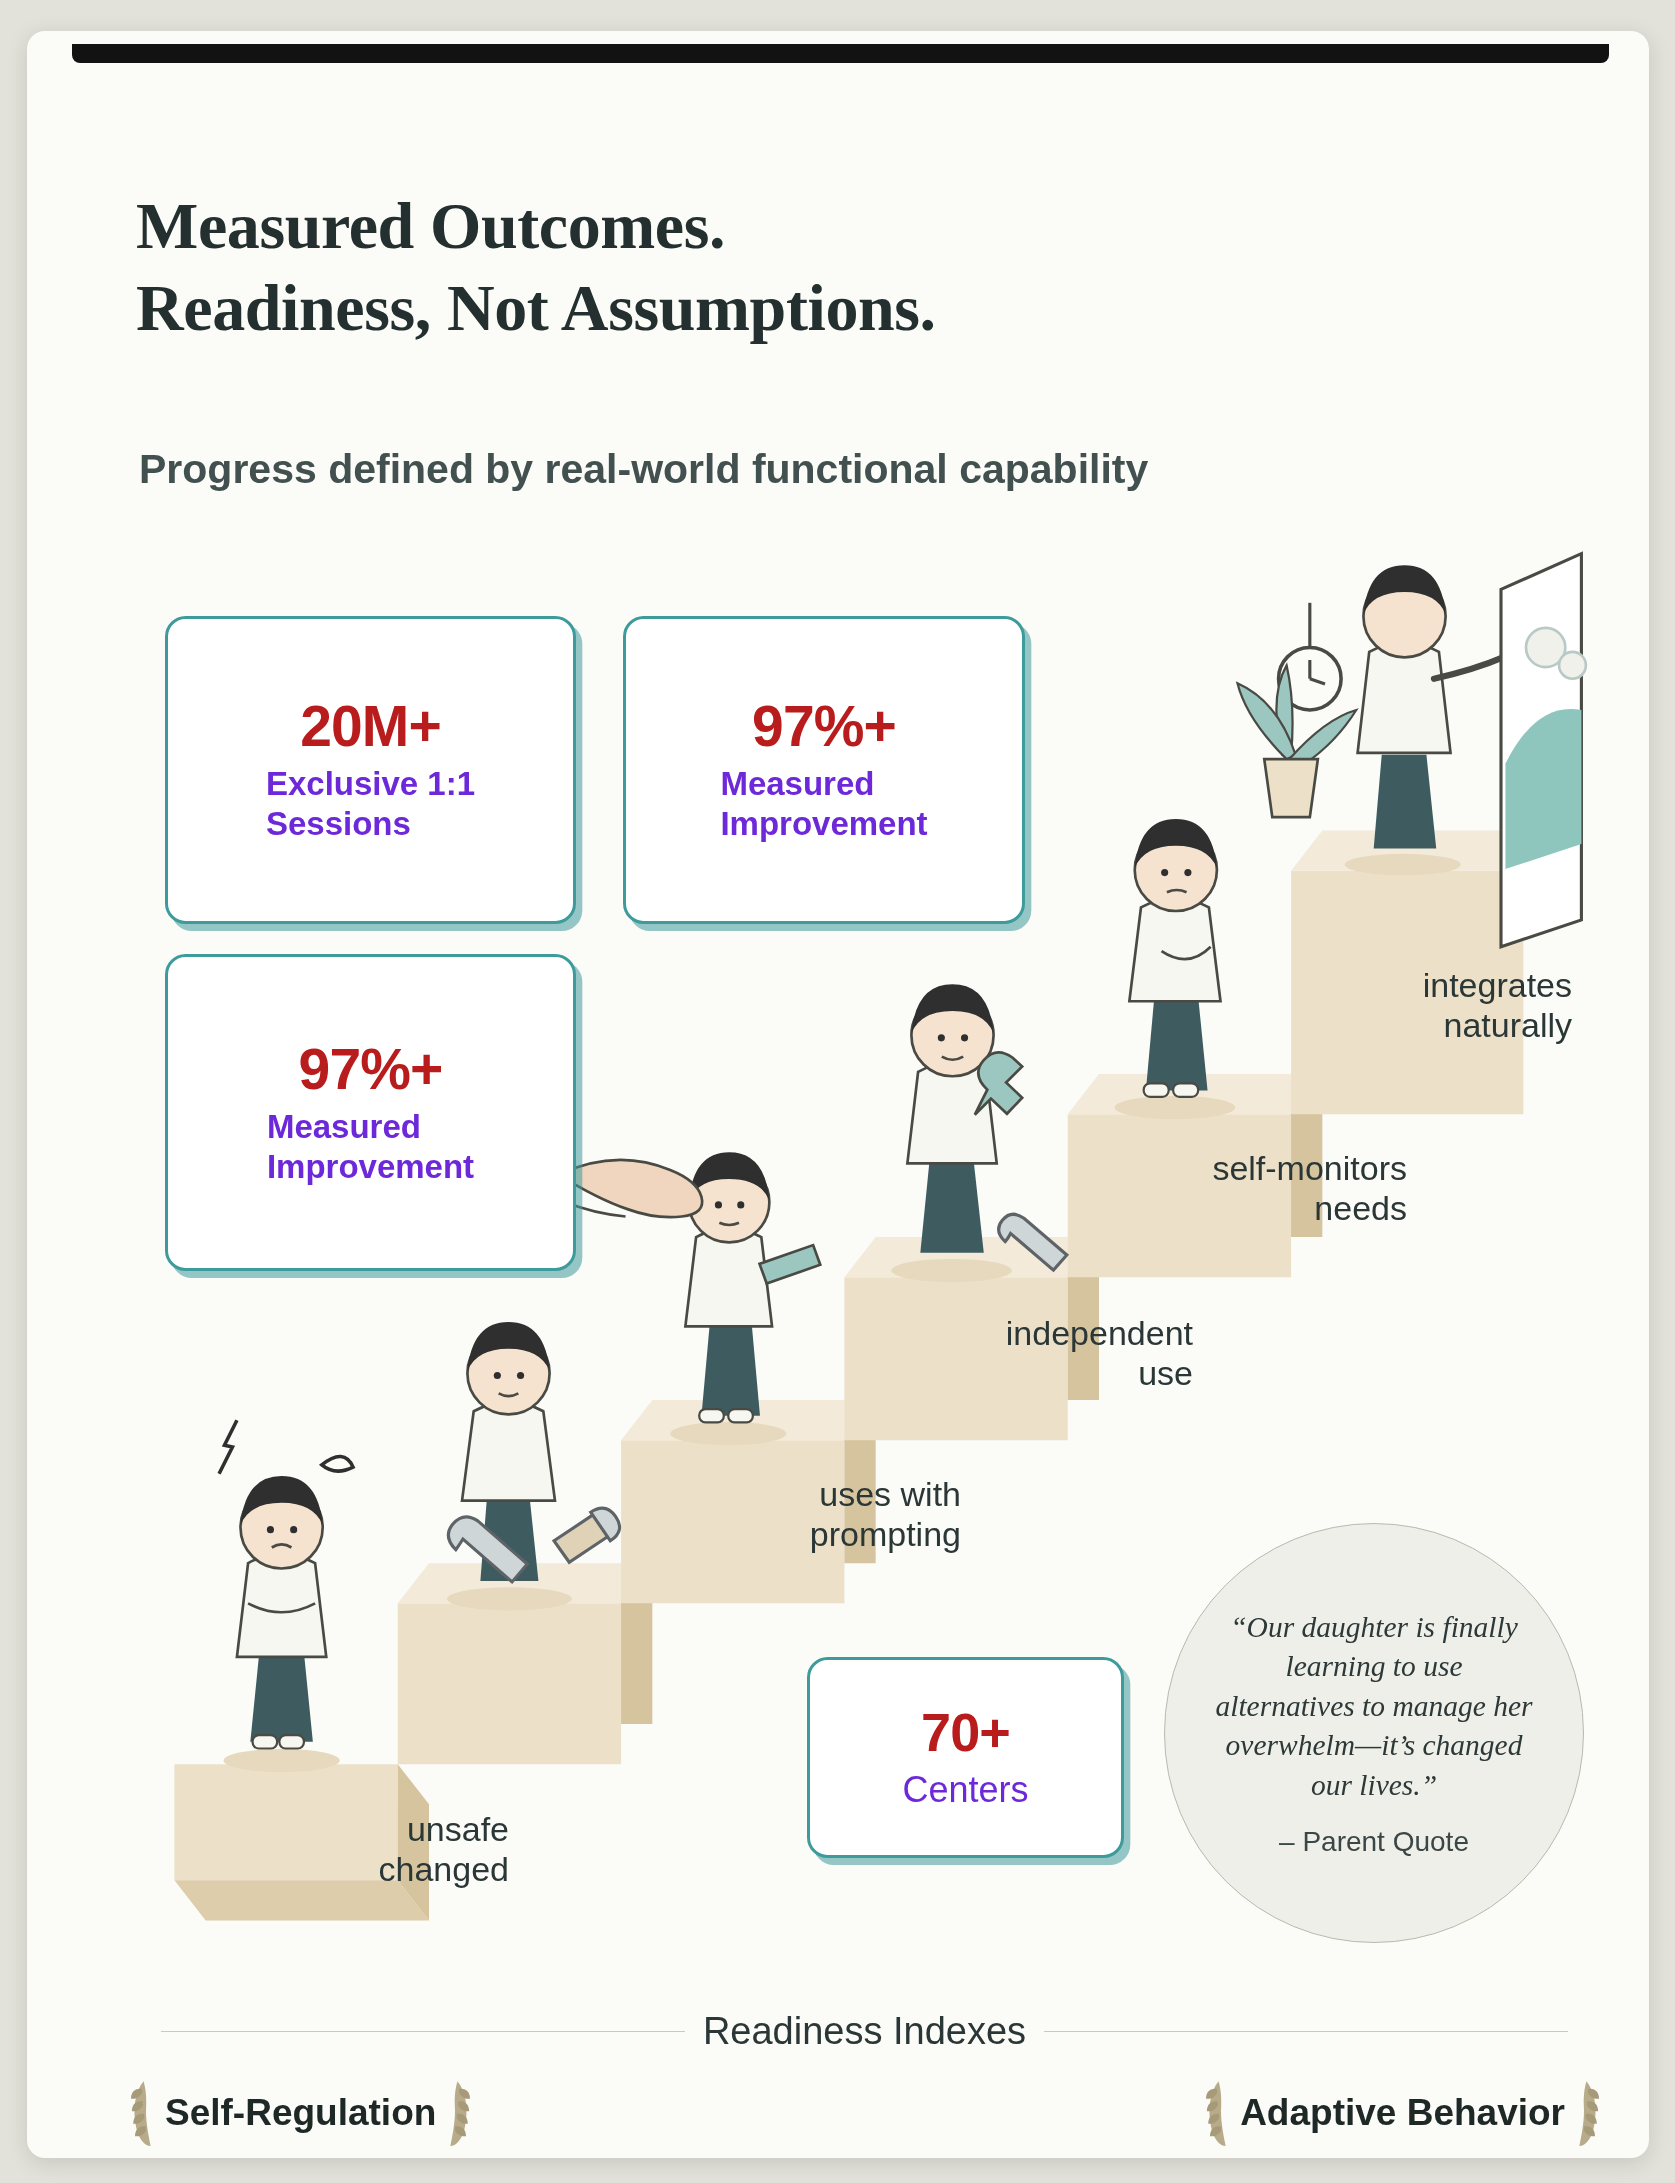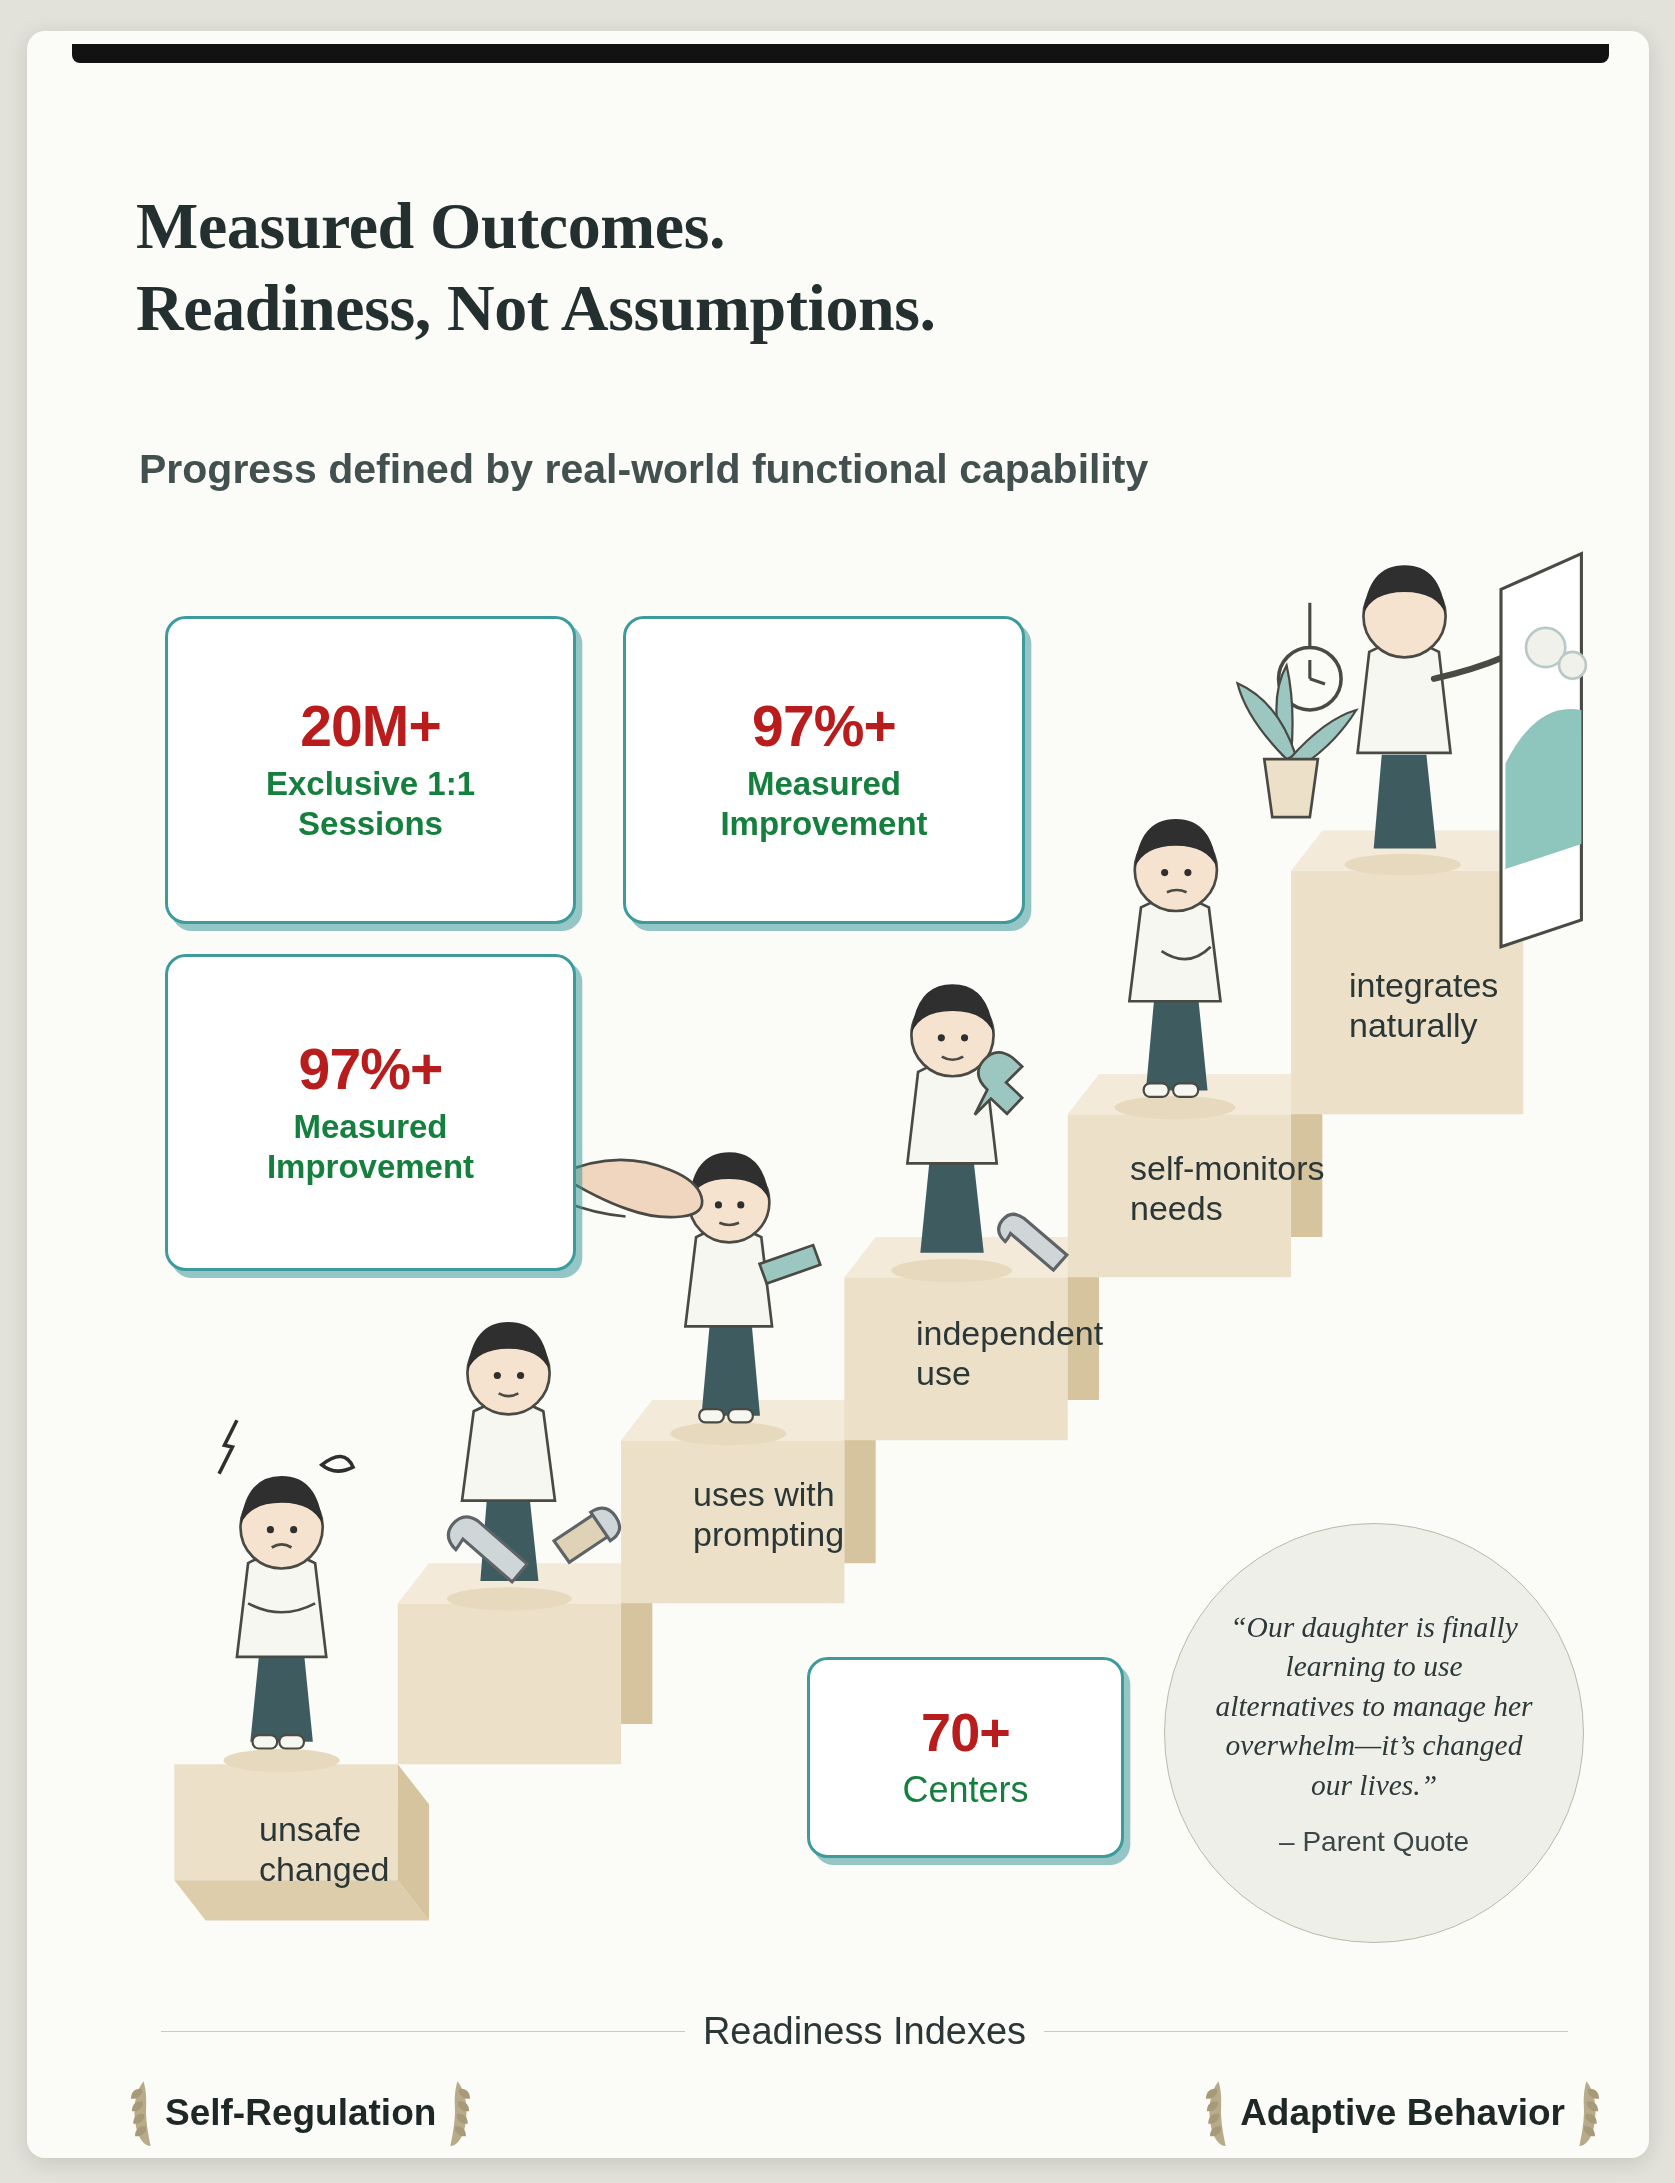--- a/index.html
+++ b/index.html
@@ -76,41 +76,40 @@
   .stat .big {
     font-size: 57px;
     font-weight: 700;
     color: #b91c1c;
     line-height: 1.1;
     letter-spacing: -0.9px;
   }
   .stat .lbl {
     font-size: 33px;
     font-weight: 600;
-    color: #15803d;
-    text-align: center;
+    color: #6d28d9;
     line-height: 1.22;
     margin-top: 6.3px;
   }
   #stat-sessions { left: 138px;  top: 585px; width: 411px;  height: 308px; }
   #stat-improve-1 { left: 596px; top: 585px; width: 402px;  height: 308px; }
   #stat-improve-2 { left: 138px;  top: 923px; width: 411px;  height: 317px; }
   #stat-centers   { left: 780px; top: 1626px; width: 317px;  height: 201px; }
   #stat-centers .big { font-size: 54px; }
   #stat-centers .lbl { font-size: 36px; font-weight: 500; }
 
   
   .stairs { position: absolute; left: 0; top: 0; width: 1675px; height: 2183px; pointer-events: none; }
 
   .step-label {
     position: absolute;
     font-size: 34px;
     line-height: 1.18;
     color: #2a3736;
-    text-align: left;
+    text-align: right;
     font-weight: 400;
   }
   #lbl-unsafe      { left: 232px;  top: 1778px; width: 250px; }
   #lbl-tolerates   { left: 447px; top: 1617px; width: 250px; }
   #lbl-prompting   { left: 666px; top: 1443px; width: 268px; }
   #lbl-independent { left: 889px; top: 1282px; width: 277px; }
   #lbl-selfmon     { left: 1103px; top: 1117px; width: 277px; }
   #lbl-integrates  { left: 1322px; top: 934px; width: 223px; }
 
   

